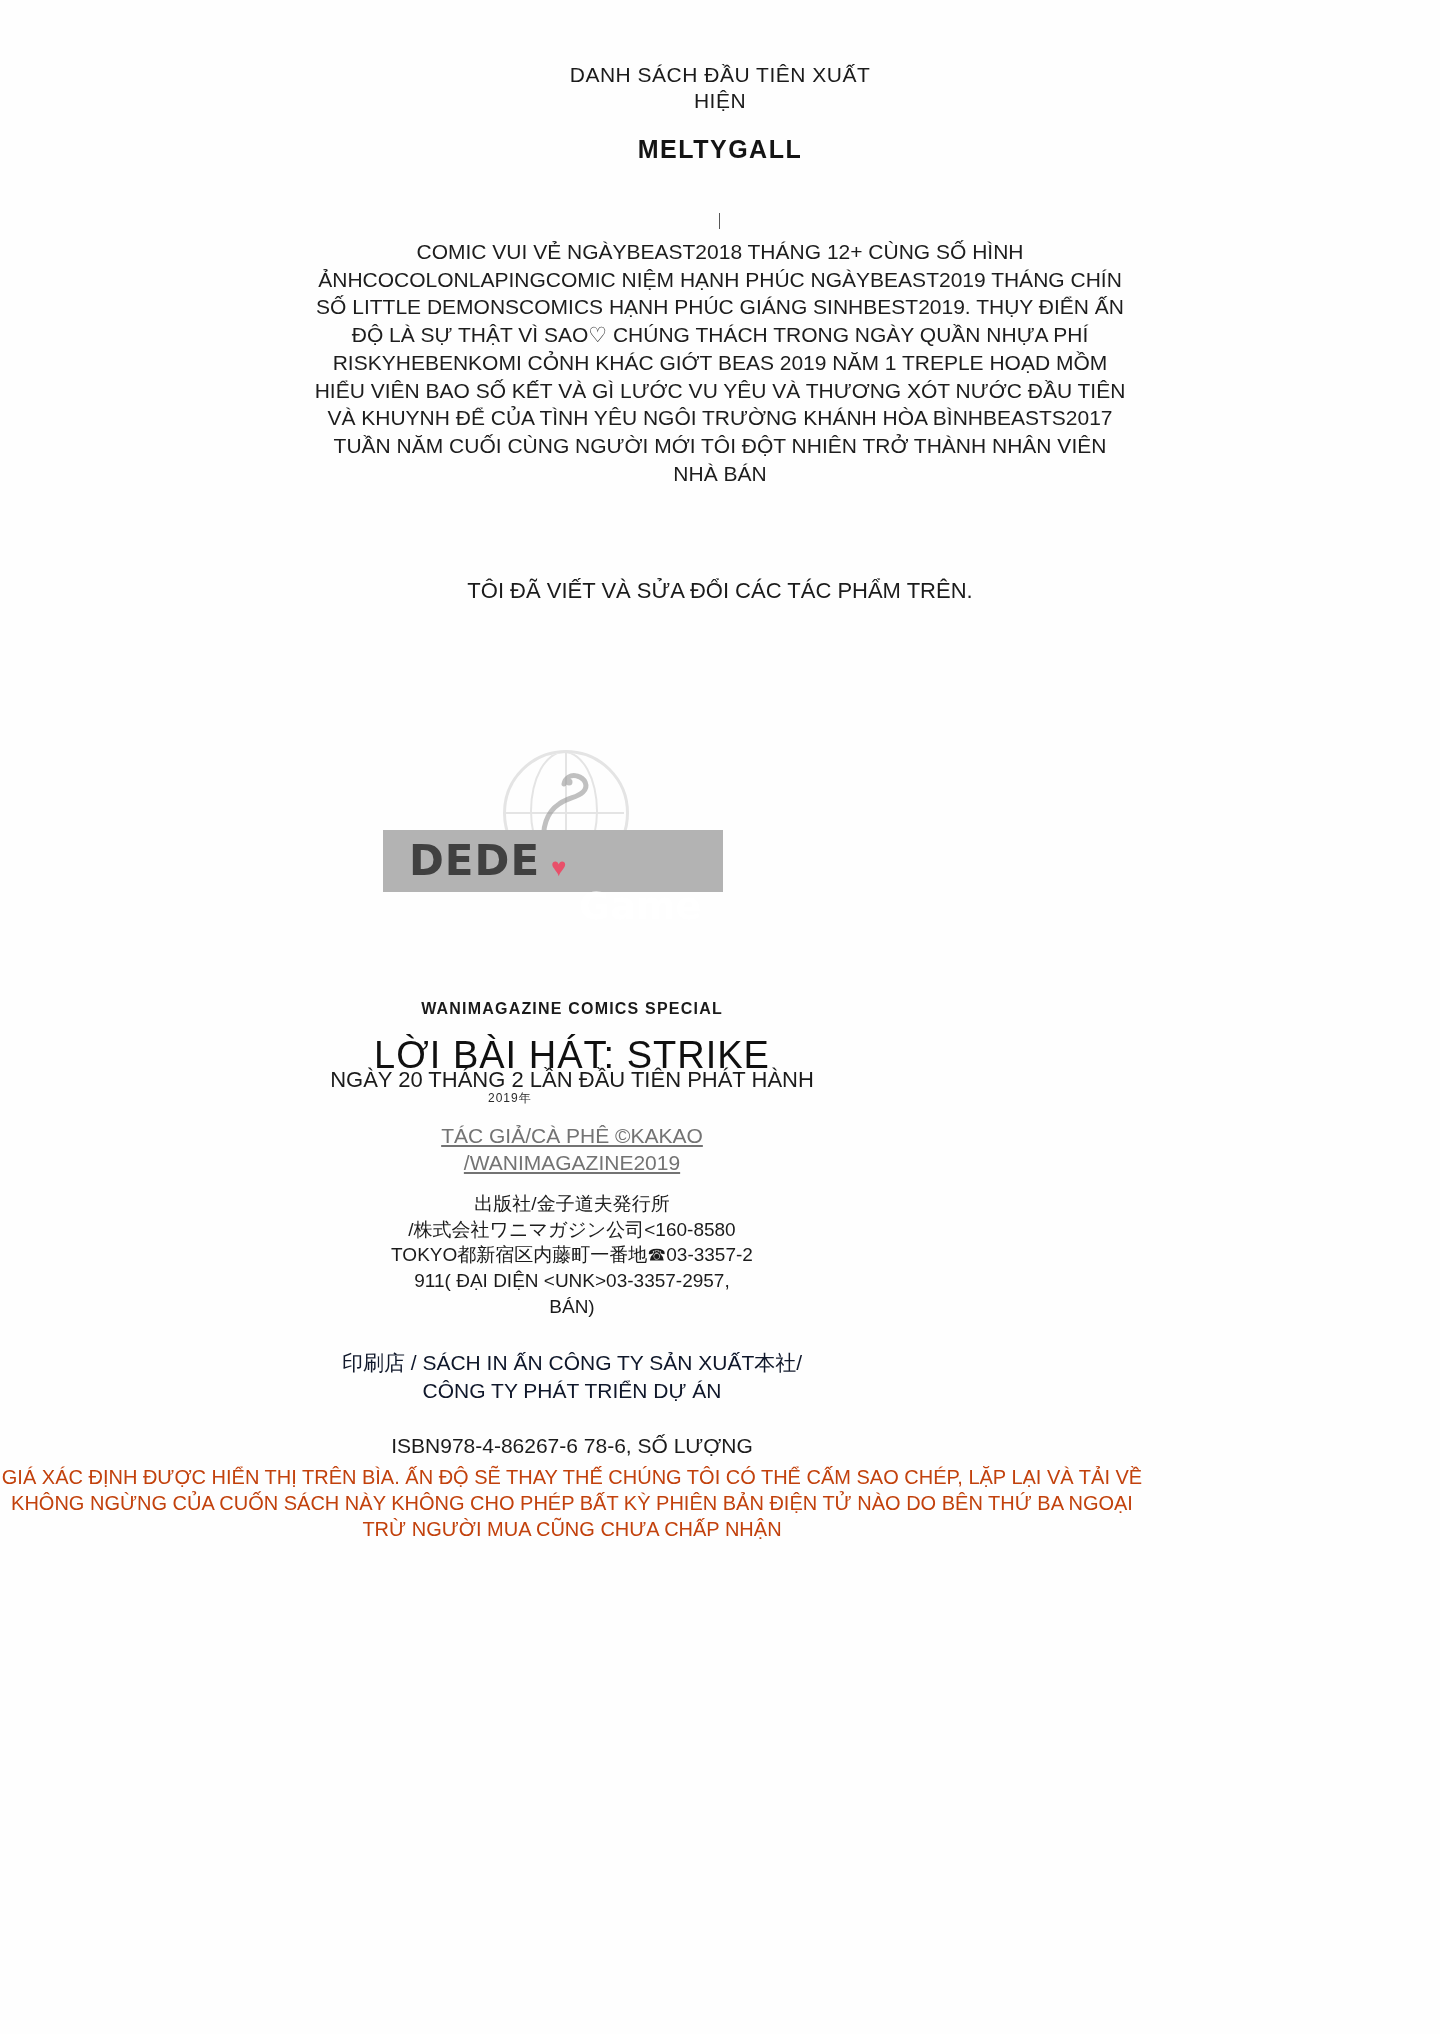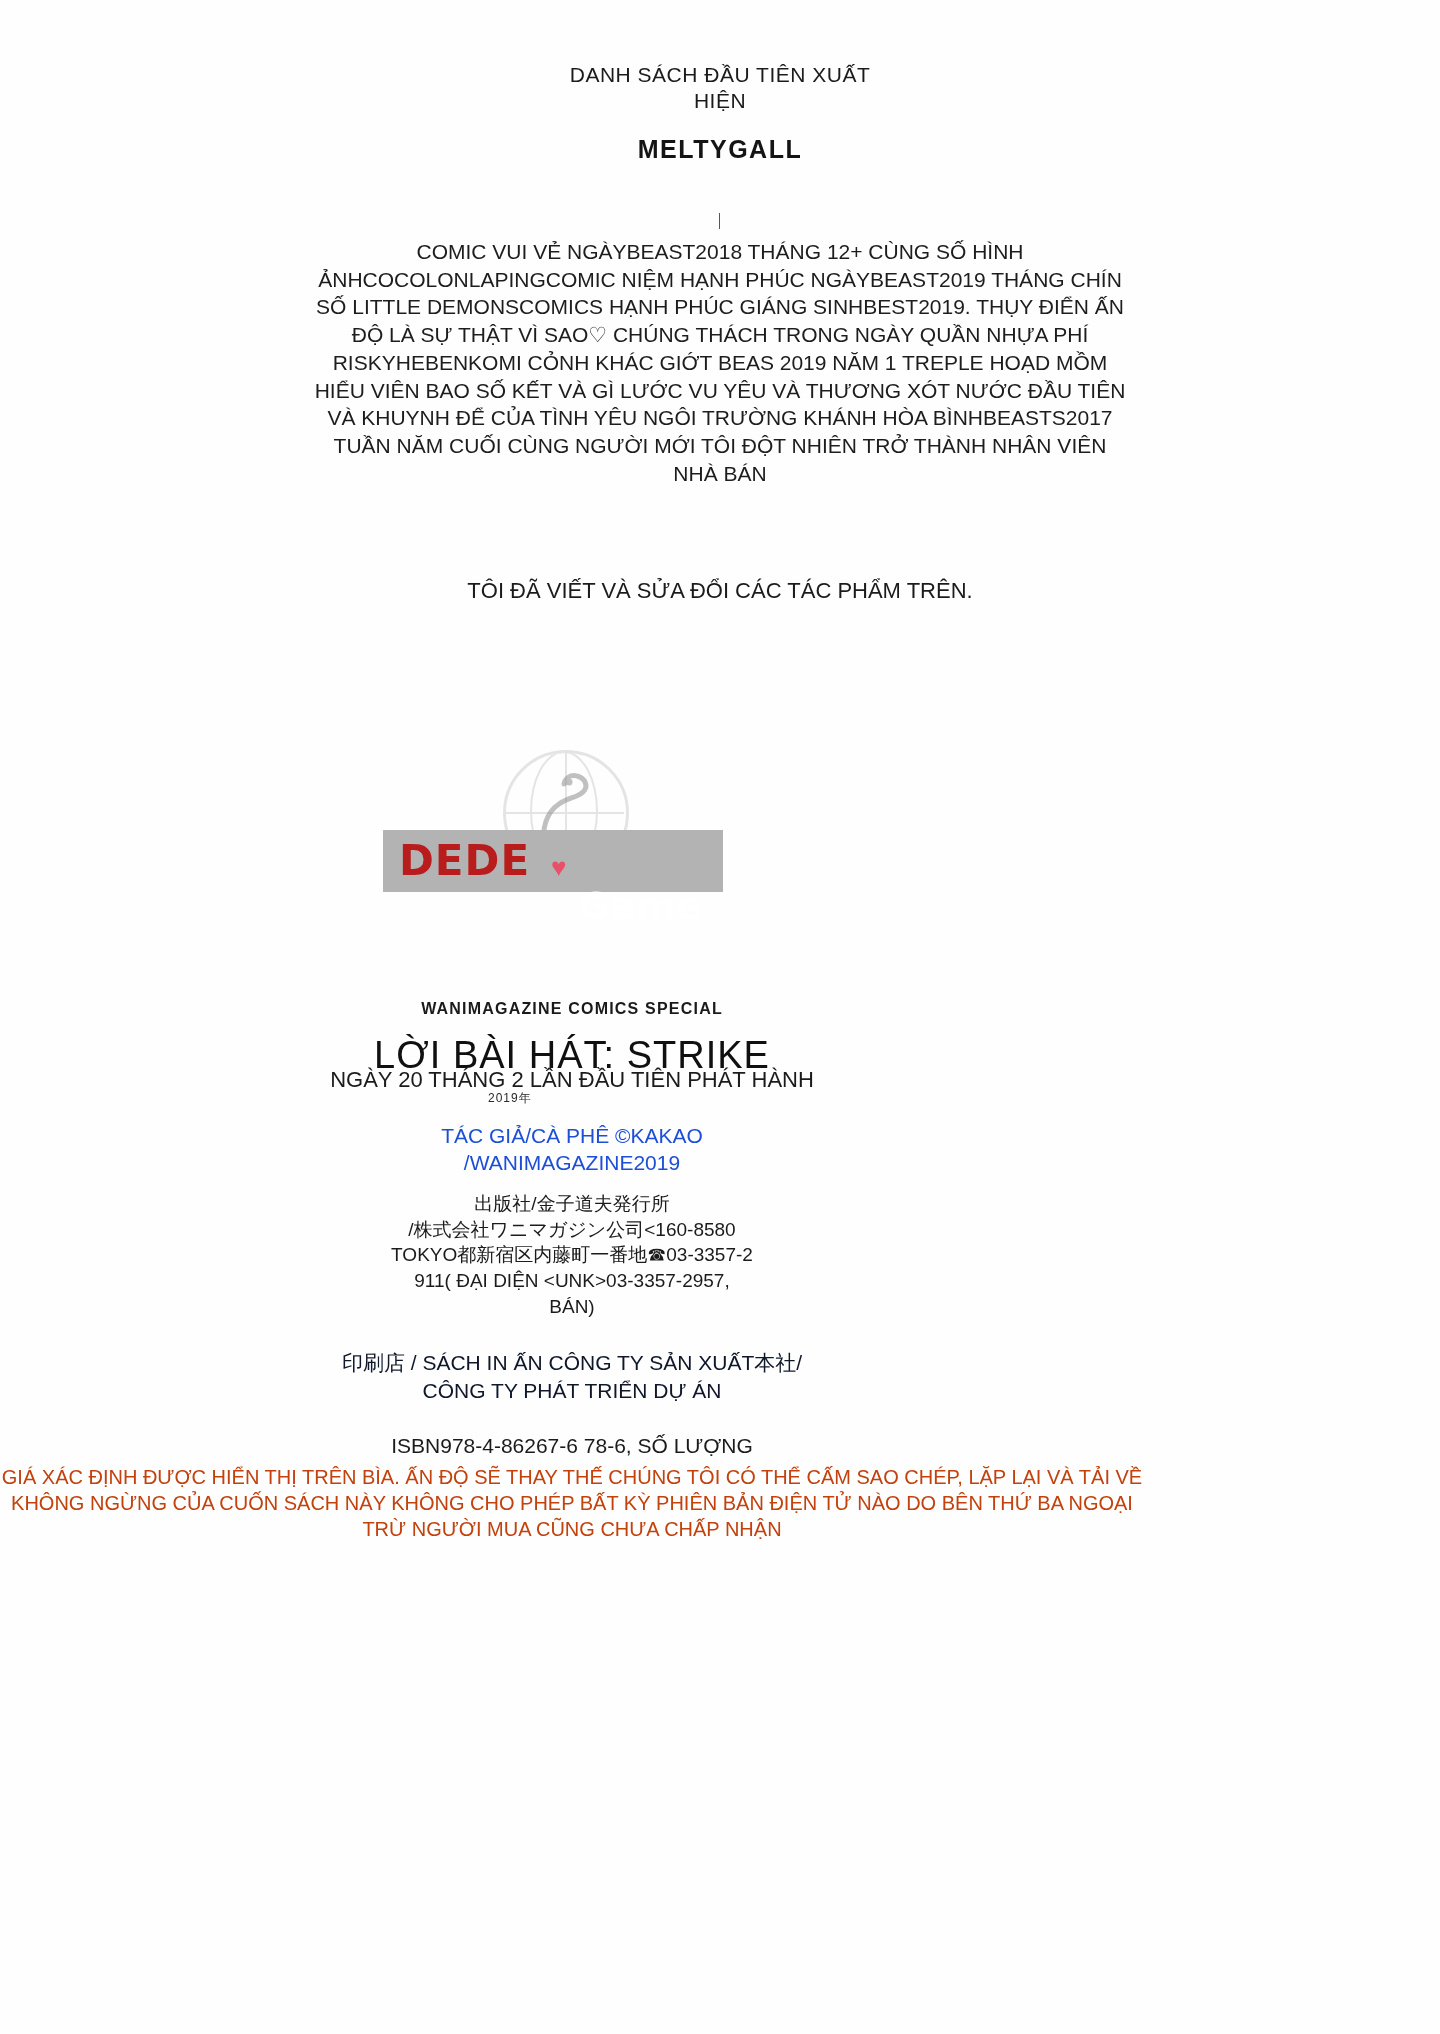--- a/index.html
+++ b/index.html
@@ -135,26 +135,26 @@
   .wm-bar {
     position: absolute;
     left: 0;
     top: 80px;
     width: 340px;
     height: 62px;
     background: #b3b3b3;
   }
   .wm-dede {
     position: absolute;
-    left: 16px;
+    left: 26px;
     top: 88px;
     font-size: 42px;
     font-weight: bold;
     letter-spacing: 1px;
-    color: #b91c1c;
+    color: #404040;
     font-family: "DejaVu Sans", sans-serif;
     line-height: 46px;
   }
   .wm-heart {
     position: absolute;
     left: 168px;
     top: 104px;
     font-size: 26px;
     color: #e8506a;
     line-height: 26px;
@@ -204,21 +204,22 @@
     top: 1090px;
     left: 488px;
     font-size: 12px;
     color: #2a2a2a;
     letter-spacing: 1px;
   }
   .author {
     margin-top: 18px;
     font-size: 21px;
     line-height: 1.3;
-    color: #1d4ed8;
+    color: #737373;
+    text-decoration: underline;
   }
   .publisher {
     margin-top: 15px;
     font-size: 19px;
     line-height: 1.35;
     color: #1b1b1b;
   }
   .printer {
     margin-top: 30px;
     font-size: 21px;

